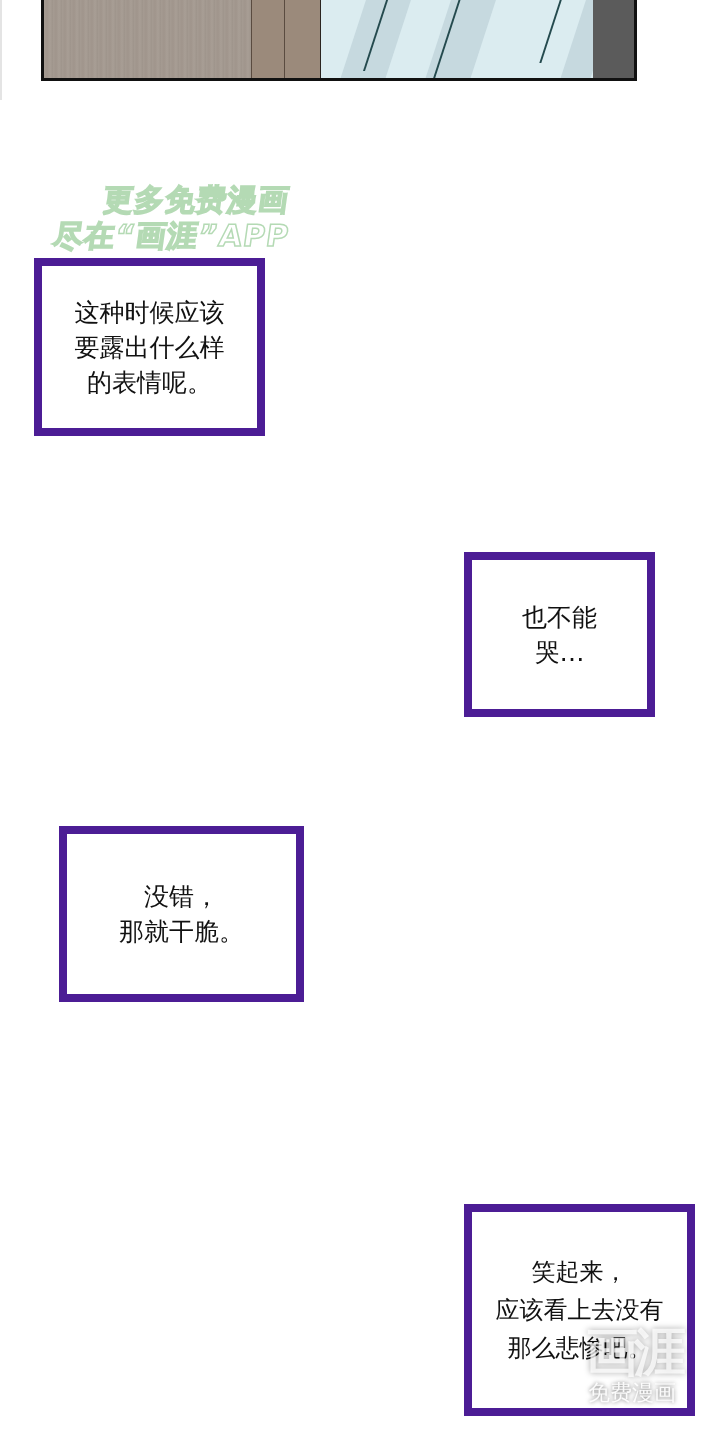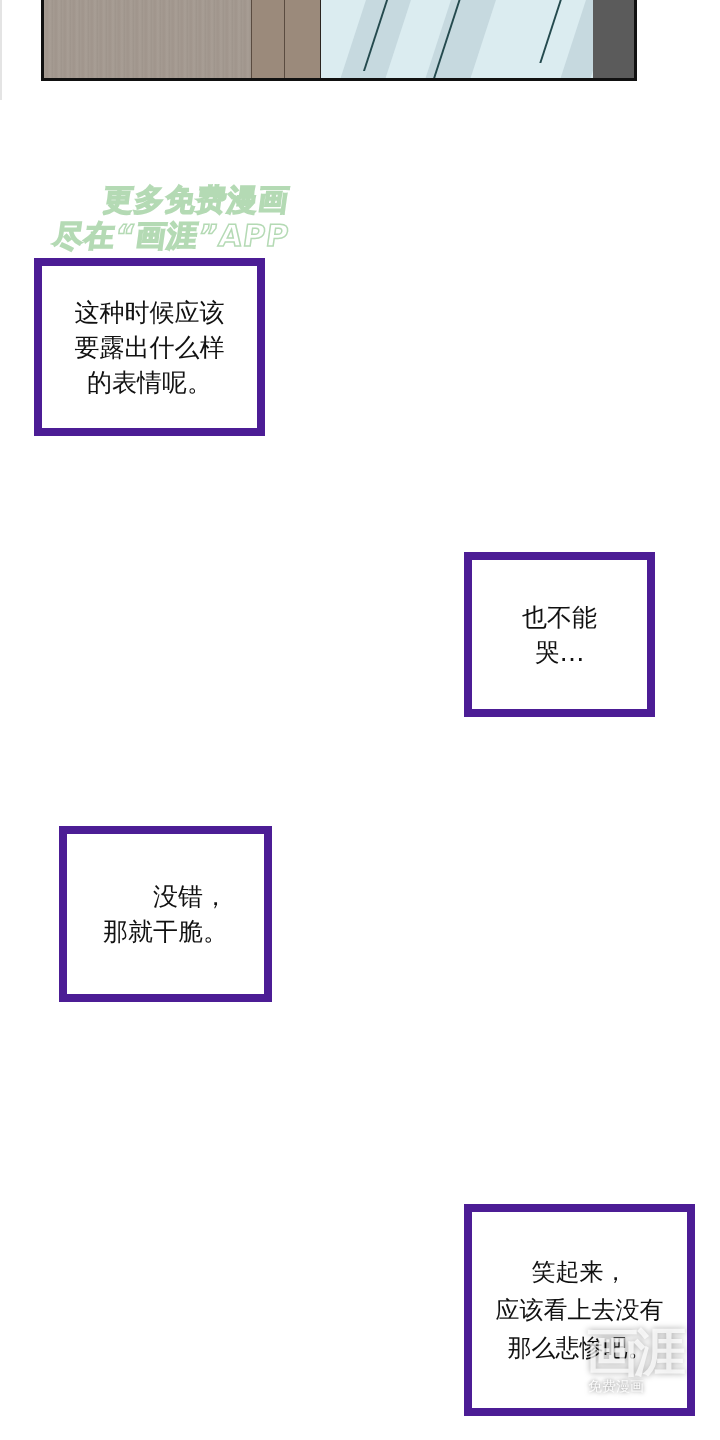--- a/index.html
+++ b/index.html
@@ -55,36 +55,36 @@
 
     .bubble {
       position: absolute; background: #ffffff; border: 8px solid #4c1d95;
       display: flex; align-items: center; justify-content: center;
       color: #111111; text-align: center;
     }
     .bubble-text { font-size: 25px; line-height: 35px; white-space: pre-line; }
 
     #b1 { left: 34px; top: 258px; width: 231px; height: 178px; }
     #b2 { left: 464px; top: 552px; width: 191px; height: 165px; }
-    #b3 { left: 59px; top: 826px; width: 213px; height: 176px; text-align: right; }
+    #b3 { left: 59px; top: 826px; width: 245px; height: 176px; }
     #b4 { left: 464px; top: 1204px; width: 231px; height: 212px; }
     #b4 .bubble-text { font-size: 24px; line-height: 38px; }
 
     .watermark-bottom {
       position: absolute; left: 566px; top: 1318px; width: 120px; height: 95px;
       pointer-events: none;
       margin-left: 16px;
     }
     .wm-logo {
       position: absolute; left: 4px; top: 0; font-size: 52px; font-weight: bold;
       color: rgba(255,255,255,0.75); letter-spacing: -4px;
       text-shadow: 0 0 6px rgba(0,0,0,0.35);
     }
     .wm-sub {
-      position: absolute; left: 6px; top: 60px; font-size: 14px;
+      position: absolute; left: 6px; top: 60px; font-size: 22px;
       color: rgba(255,255,255,0.92);
       text-shadow: 0 0 4px rgba(0,0,0,0.55);
       font-family: Liberation Serif, serif;
     }
   </style>
 </head>
 <body>
 
 <div class="left-edge"></div>
 

